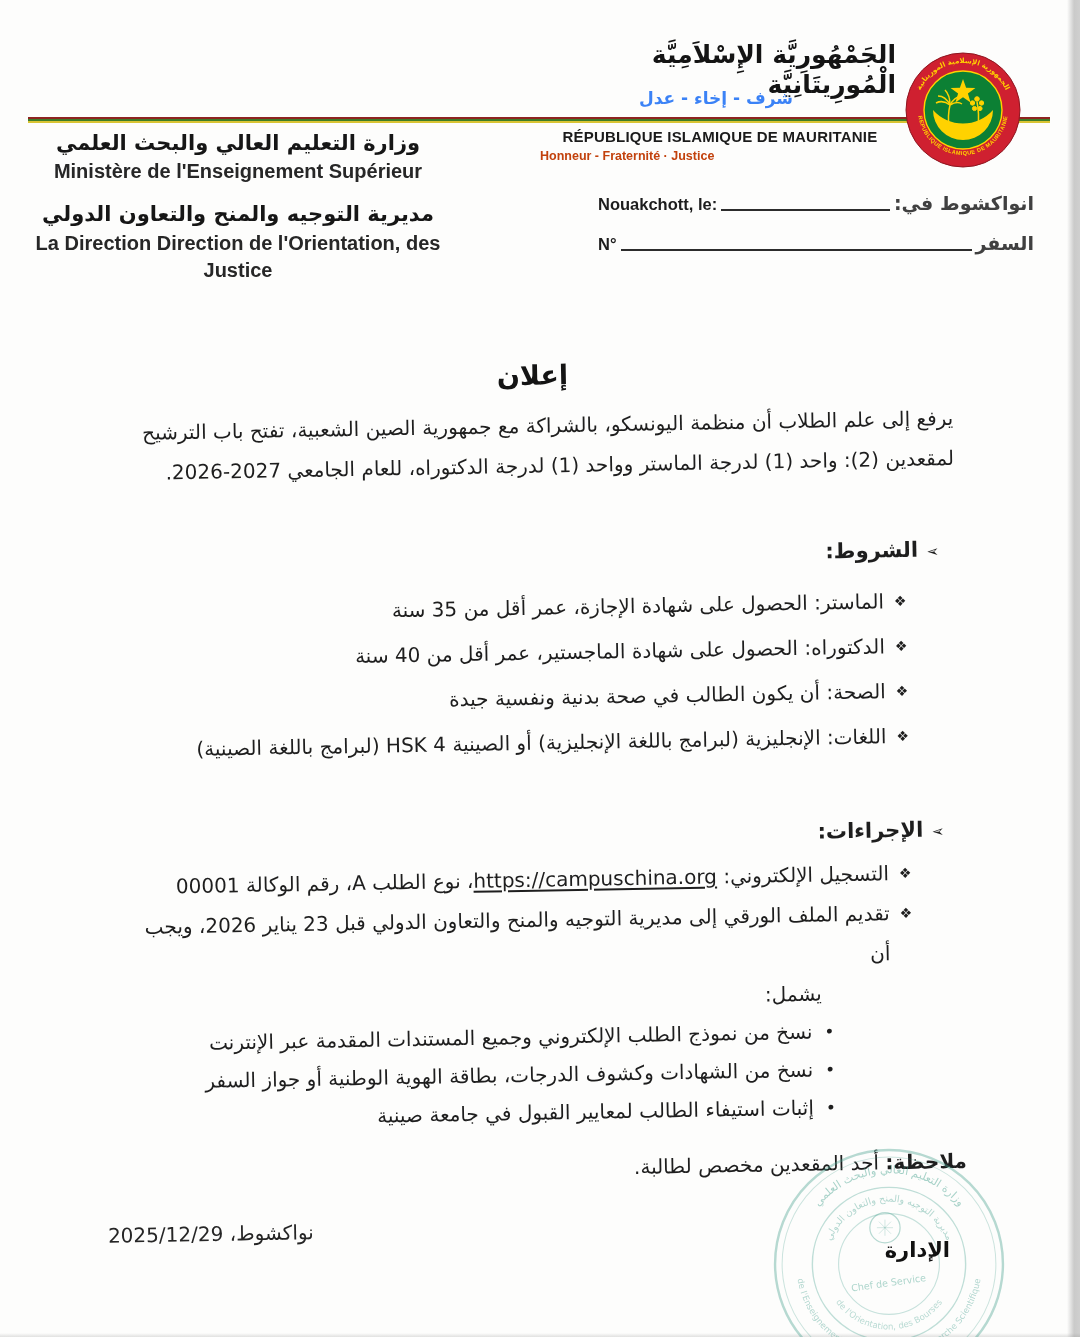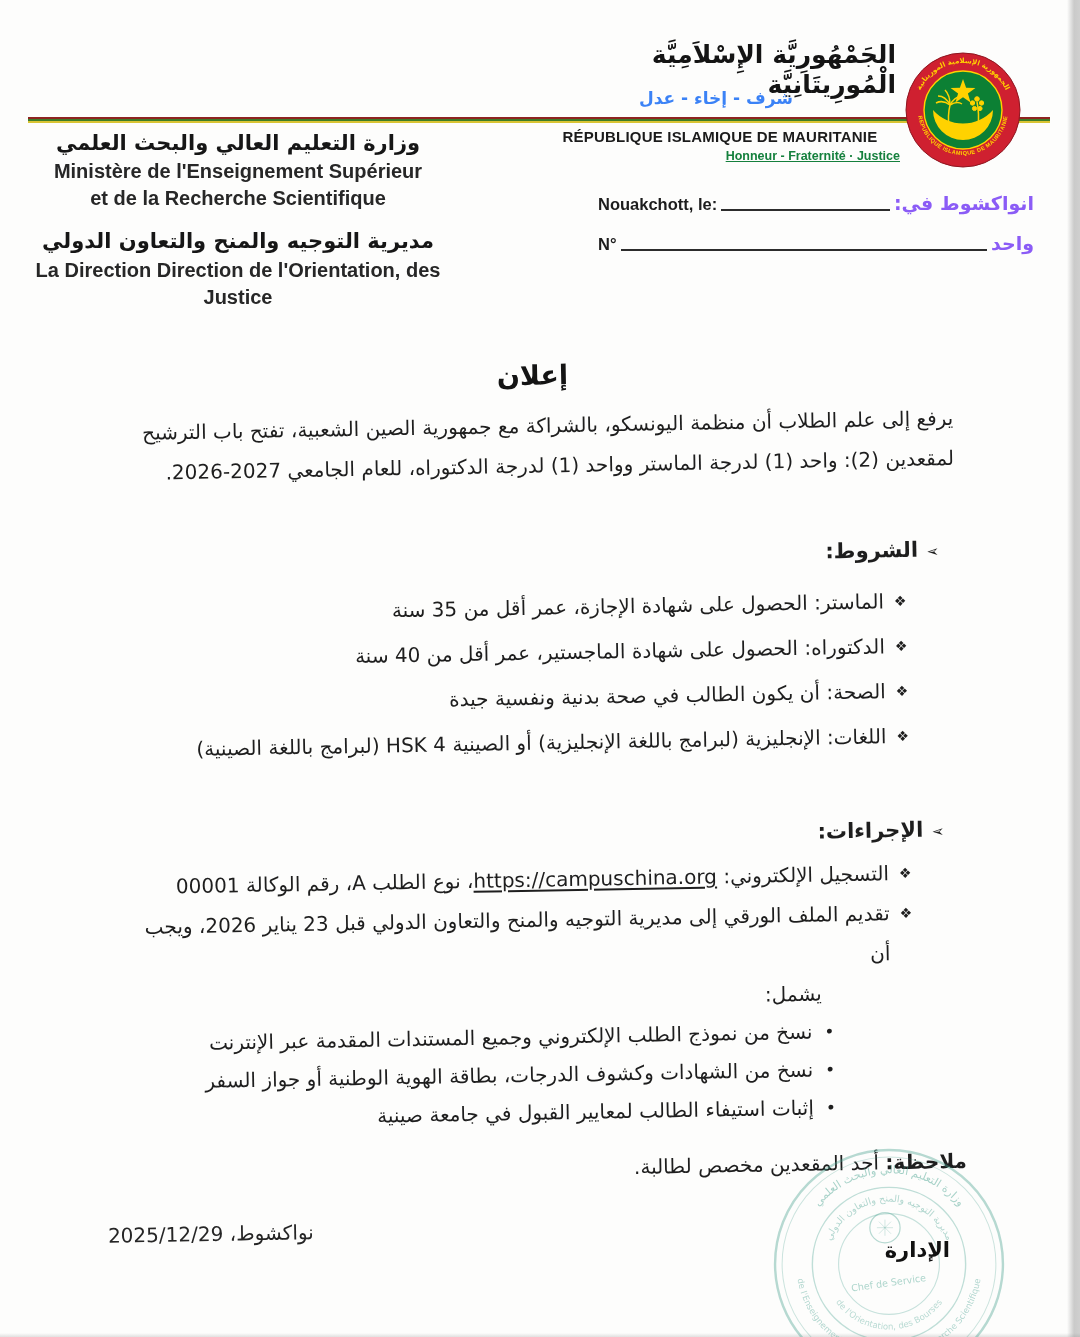--- a/index.html
+++ b/index.html
@@ -29,27 +29,27 @@
   .ministry .fr{font-family:"Liberation Sans",sans-serif;font-weight:bold;font-size:20px;line-height:1.35;color:#272727;}
   .ministry .ar.second{margin-top:14px;}
 
   
   .callig{position:absolute;left:556px;top:40px;width:340px;text-align:right;z-index:2;
     direction:rtl;font-weight:bold;font-size:25px;color:#141414;letter-spacing:0;line-height:1.2;}
   .motto-ar{position:absolute;left:556px;top:88px;width:320px;text-align:center;z-index:2;
     direction:rtl;font-weight:bold;font-size:17px;color:#3b82f6;}
   .rep-fr{position:absolute;left:540px;top:128px;width:360px;text-align:center;z-index:2;
     font-family:"Liberation Sans",sans-serif;font-weight:bold;font-size:15px;letter-spacing:.2px;color:#1b1b1b;}
-  .motto-fr{position:absolute;left:540px;top:149px;width:360px;text-align:right;z-index:2;
-    font-family:"Liberation Sans",sans-serif;font-weight:bold;font-size:12.5px;color:#15803d;text-decoration:underline;}
+  .motto-fr{position:absolute;left:540px;top:149px;width:360px;text-align:left;z-index:2;
+    font-family:"Liberation Sans",sans-serif;font-weight:bold;font-size:12.5px;color:#c2410c;}
 
   
   .pd-row{position:absolute;left:598px;width:436px;display:flex;align-items:flex-end;z-index:2;}
   .pd-row .fr{font-family:"Liberation Sans",sans-serif;font-weight:bold;font-size:16.5px;color:#1d1d1d;white-space:nowrap;}
-  .pd-row .ar{direction:rtl;font-weight:bold;font-size:19px;color:#8b5cf6;white-space:nowrap;}
+  .pd-row .ar{direction:rtl;font-weight:bold;font-size:19px;color:#404040;white-space:nowrap;}
   .pd-row .fill-line{flex:1;border-bottom:2px solid #2c2c2c;margin:0 4px 3px 4px;height:1px;}
   .row-date{top:192px;}
   .row-num{top:232px;}
 
   
   .emblem{position:absolute;left:905px;top:52px;width:116px;height:116px;z-index:2;}
 
   
   .doc-body{position:absolute;left:112px;right:128px;top:350px;direction:rtl;
     transform:rotate(-1.05deg);transform-origin:100% 0;font-size:20px;color:#1e1e1e;}
@@ -124,35 +124,34 @@
   </svg>
 
   <div class="callig">الجَمْهُورِيَّة الإِسْلاَمِيَّة الْمُورِيتَانِيَّة</div>
   <div class="motto-ar">شرف - إخاء - عدل</div>
   <div class="rep-fr">RÉPUBLIQUE ISLAMIQUE DE MAURITANIE</div>
   <div class="motto-fr">Honneur - Fraternité · Justice</div>
 
   <div class="ministry">
     <div class="ar">وزارة التعليم العالي والبحث العلمي</div>
     <div class="fr">Ministère de l'Enseignement Supérieur</div>
-    <div class="fr">et de la Recherche Scientifique</div>
     <div class="ar second">مديرية التوجيه والمنح والتعاون الدولي</div>
     <div class="fr">La Direction Direction de l'Orientation, des Justice</div>
   </div>
 
   <div class="pd-row row-date">
     <span class="fr">Nouakchott, le:</span>
     <span class="fill-line"></span>
     <span class="ar">انواكشوط في:</span>
   </div>
 
   <div class="pd-row row-num">
     <span class="fr">N°</span>
     <span class="fill-line"></span>
-    <span class="ar">واحد</span>
+    <span class="ar">السفر</span>
   </div>
 
   <div class="doc-body">
 
     <div class="doc-title">إعلان</div>
 
     <div class="intro-line">يرفع إلى علم الطلاب أن منظمة اليونسكو، بالشراكة مع جمهورية الصين الشعبية، تفتح باب الترشيح</div>
     <div class="intro-line">لمقعدين (2): واحد (1) لدرجة الماستر وواحد (1) لدرجة الدكتوراه، للعام الجامعي 2027-2026.</div>
 
     <div class="sec-head">

